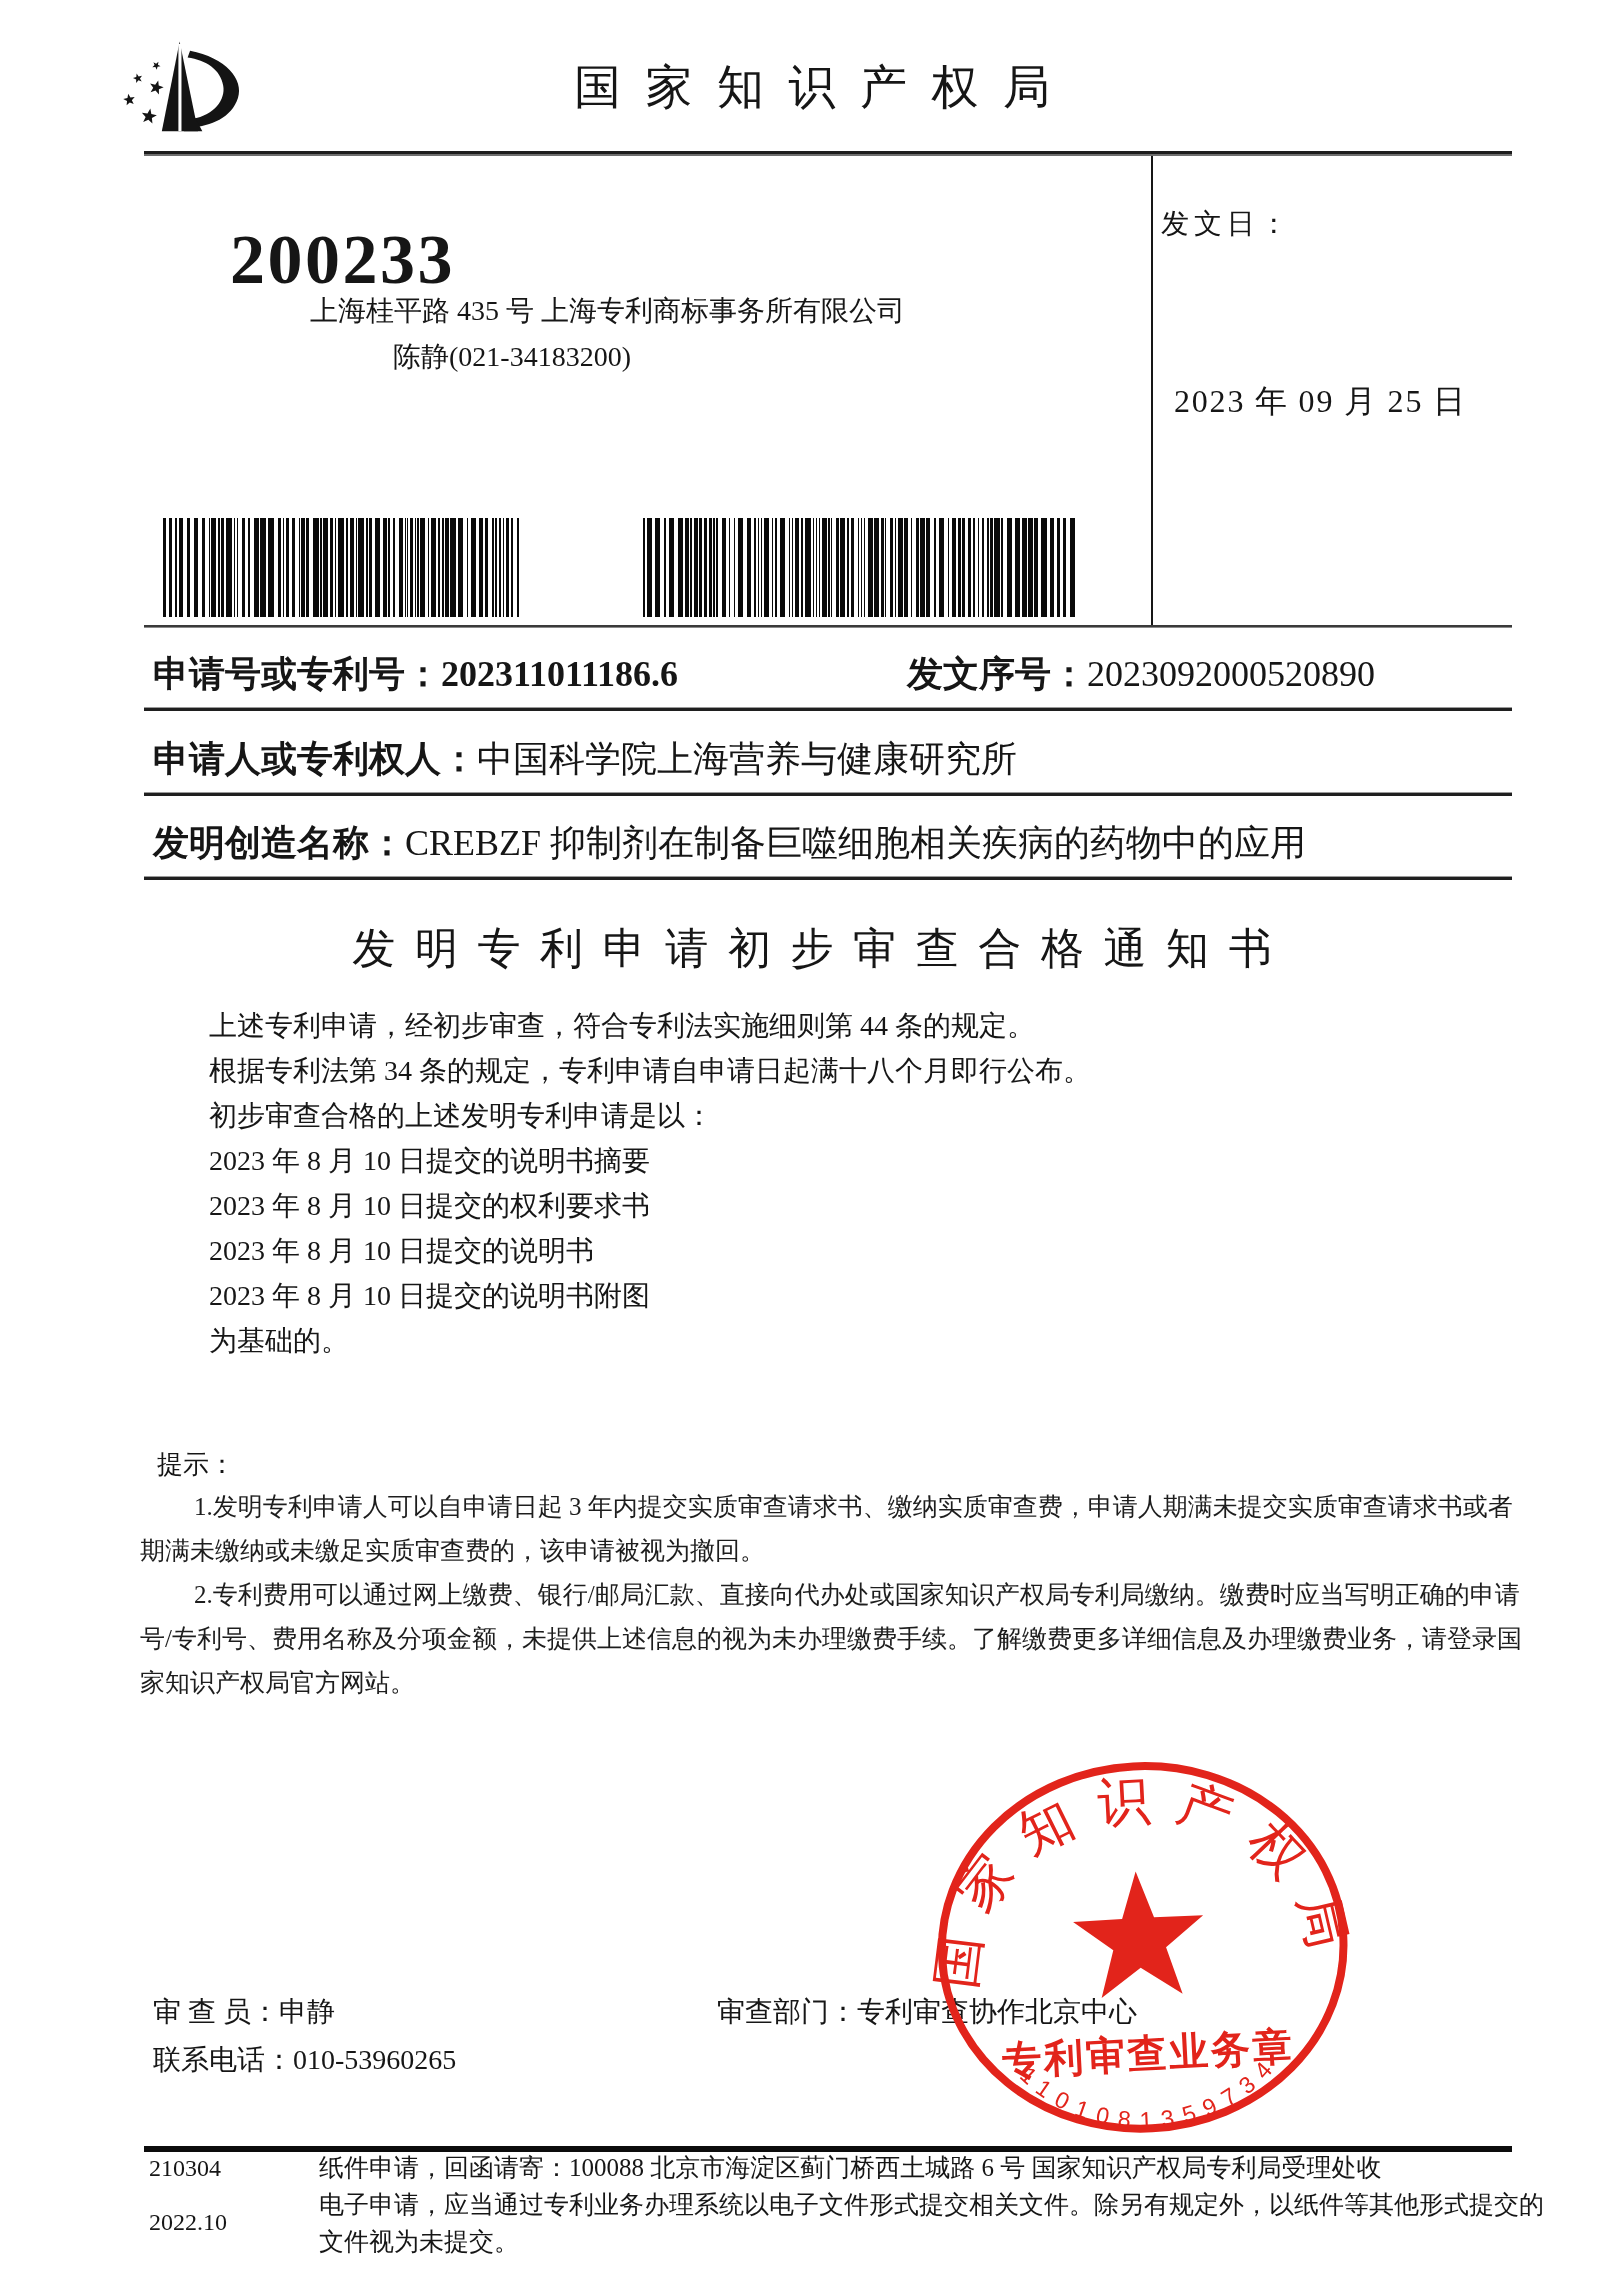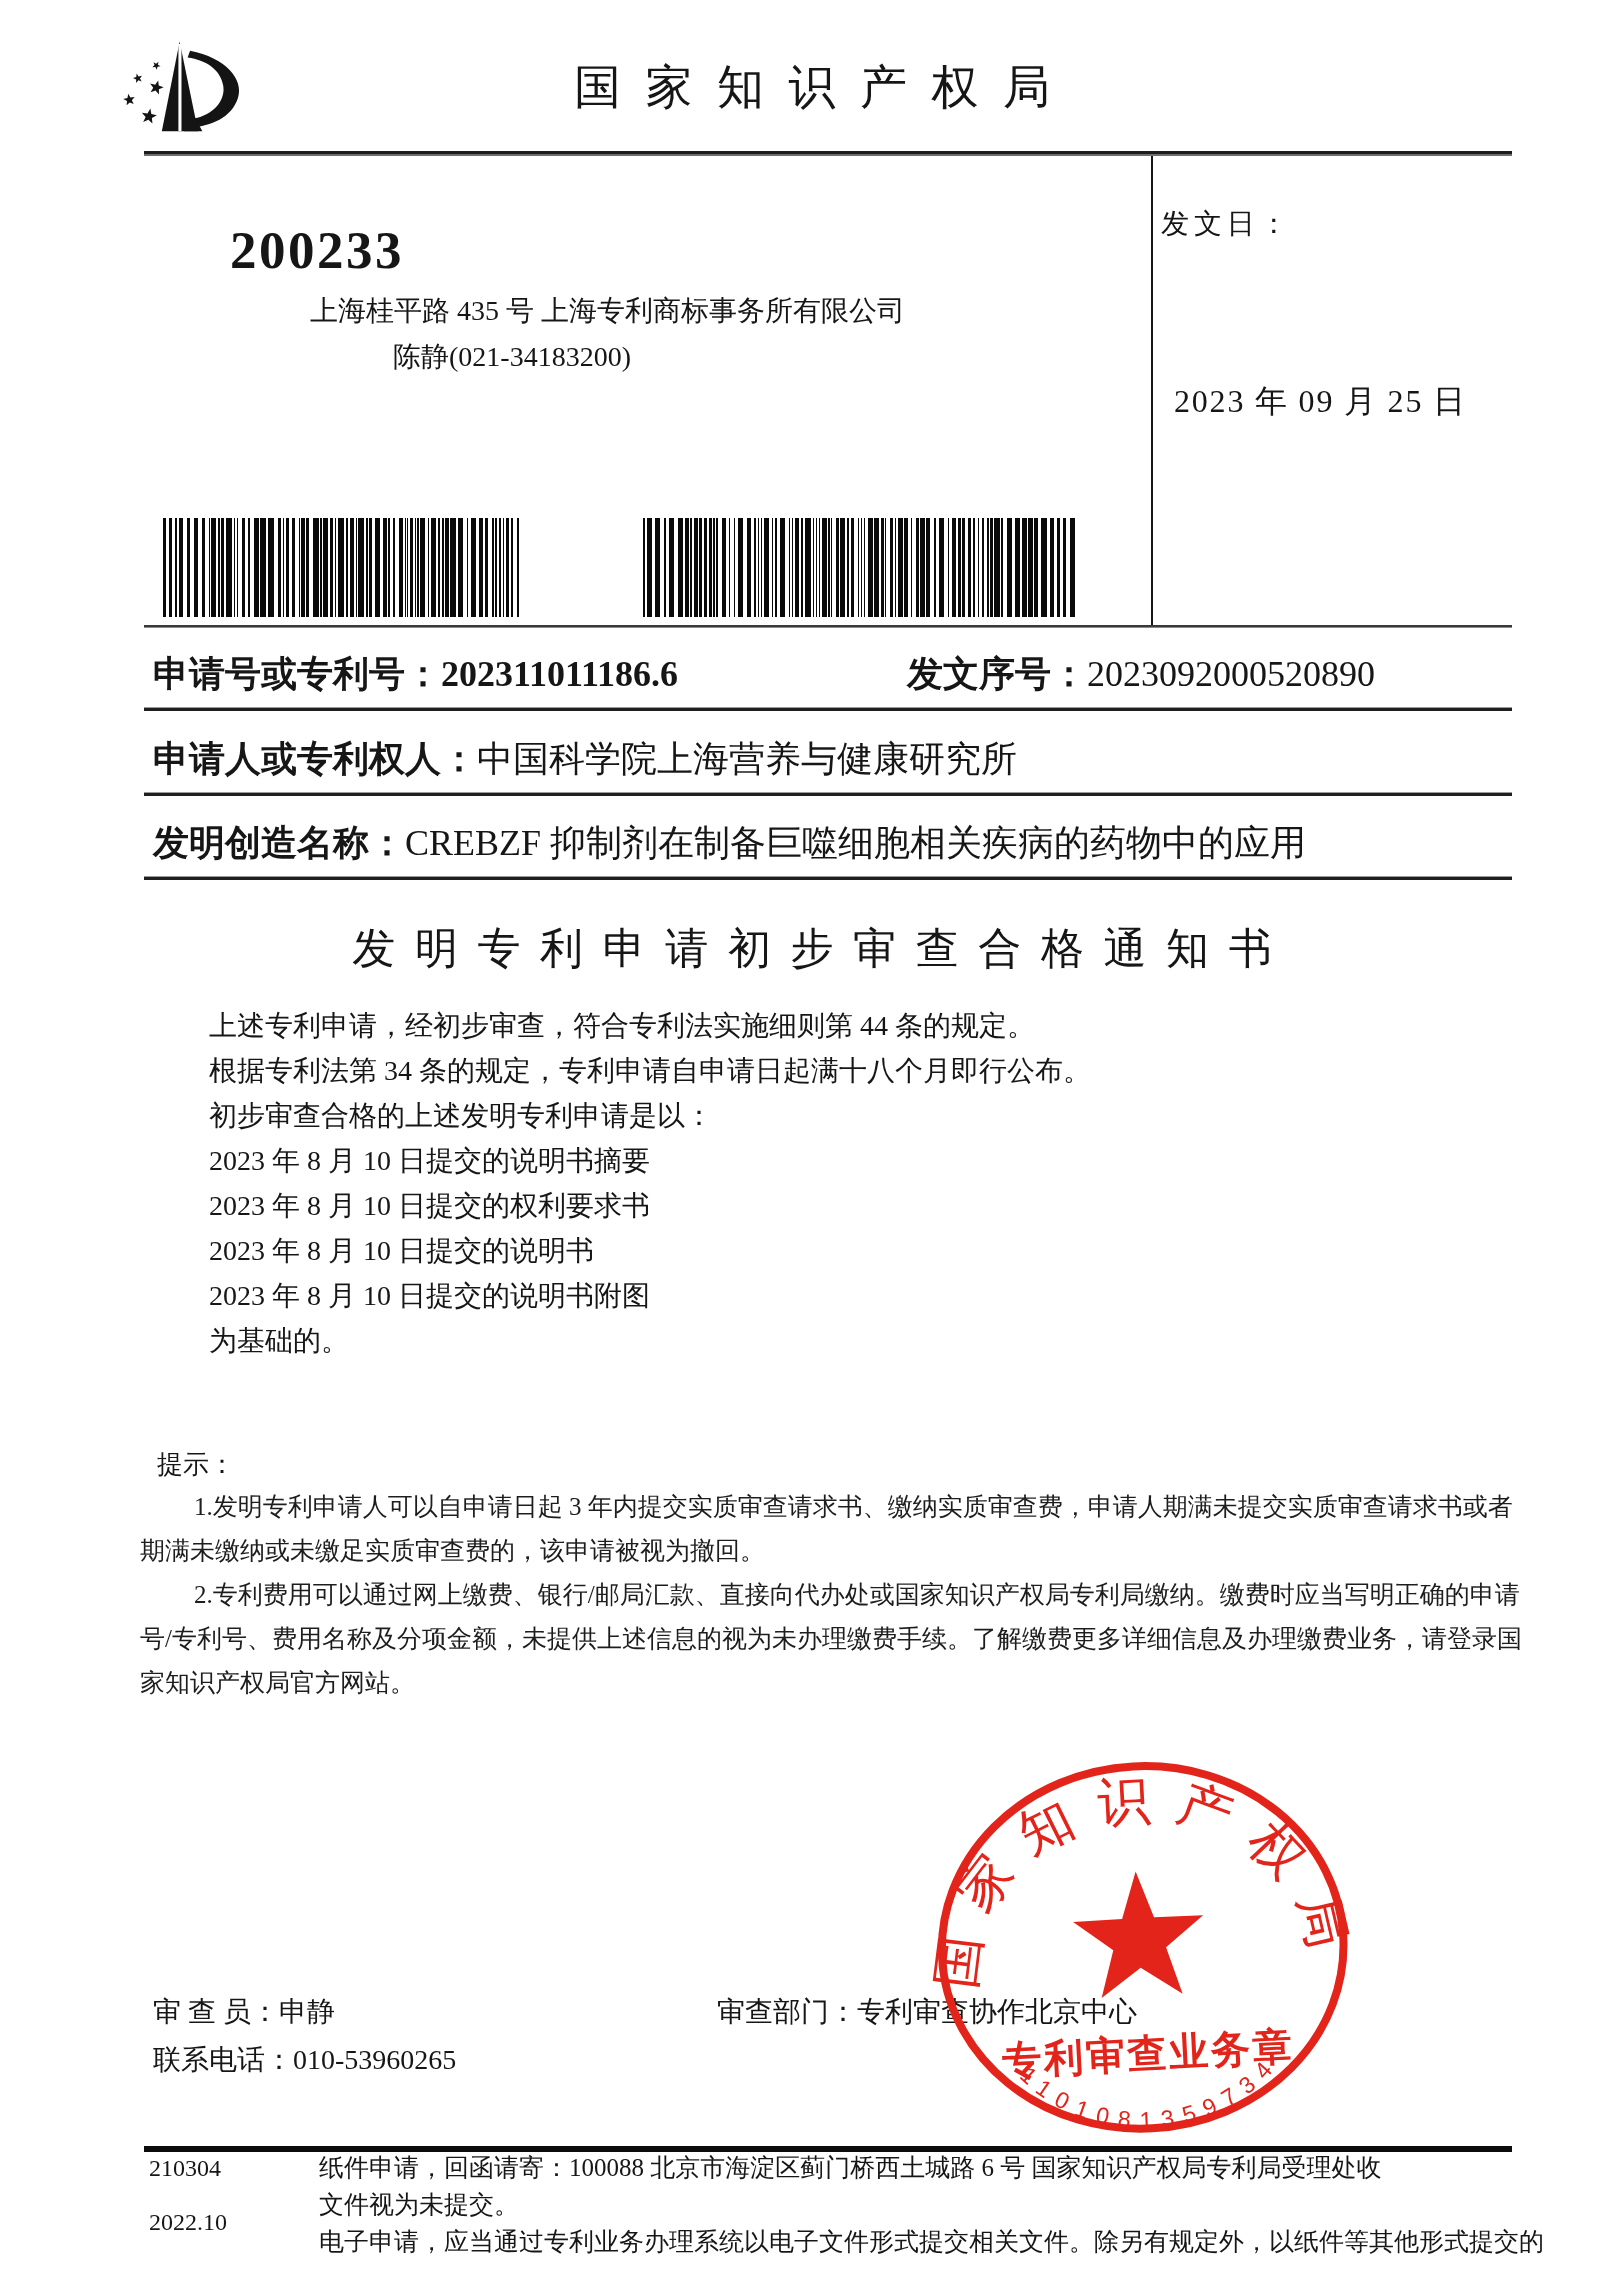--- a/index.html
+++ b/index.html
@@ -7,21 +7,21 @@
         font-family:"Liberation Serif","DejaVu Serif",serif;color:#161616;overflow:hidden;}
   .abs{position:absolute;white-space:nowrap;}
   .rule{position:absolute;left:144px;width:1368px;}
   .rule-thick{height:4.9px;background:linear-gradient(180deg,#1c1c1c 0 55%,#6e6e6e 55% 100%);}
   .rule-thin{height:2.5px;background:linear-gradient(180deg,#3a3a3a 0 60%,#8a8a8a 60% 100%);}
   .rule-row{height:3.7px;background:linear-gradient(180deg,#9a9a9a 0 33%,#1f1f1f 33% 100%);}
   .rule-footer{height:5.5px;background:#0c0c0c;}
   .vline{position:absolute;left:1151px;top:156px;width:1.8px;height:470px;background:#161616;}
   .header-title{left:50%;transform:translateX(-50%);top:56px;font-size:47px;letter-spacing:24.5px;
                 padding-left:24.5px;font-weight:400;}
-  .postcode{left:230px;top:220px;font-size:53px;font-weight:700;letter-spacing:2.5px;text-align:right;}
+  .postcode{left:230px;top:220px;font-size:70px;font-weight:700;letter-spacing:2.5px;text-align:right;}
   .addr{left:310px;top:292px;font-size:28px;}
   .contact{left:393px;top:338px;font-size:28px;}
   .dispatch-label{left:1161px;top:205px;font-size:28px;letter-spacing:4.9px;}
   .dispatch-date{left:1174px;top:380px;font-size:32px;letter-spacing:1.8px;}
   .barcode{position:absolute;top:518px;height:99px;display:flex;align-items:stretch;overflow:hidden;}
   .barcode i{flex:0 0 auto;height:100%;background:#0a0a0a;}
   .bc-left{left:163px;width:362px;}
   .bc-right{left:643px;width:437px;}
   .inforow{font-size:36px;}
   .lbl{font-weight:700;}
@@ -296,18 +296,18 @@
         <textPath href="#sealBot" startOffset="50%">1101081359734</textPath>
       </text>
     </svg>
   </div>
 
   <div class="rule rule-footer" style="top:2146px;"></div>
   <div class="abs footer-code" style="top:2155px;">210304</div>
   <div class="abs footer-code" style="top:2194px;margin-top:15px;">2022.10</div>
   <div class="footer-text">
     <div>纸件申请，回函请寄：100088 北京市海淀区蓟门桥西土城路 6 号  国家知识产权局专利局受理处收</div>
+    <div>电子申请，应当通过专利业务办理系统以电子文件形式提交相关文件。除另有规定外，以纸件等其他形式提交的</div>
     <div>文件视为未提交。</div>
-    <div>电子申请，应当通过专利业务办理系统以电子文件形式提交相关文件。除另有规定外，以纸件等其他形式提交的</div>
   </div>
 
 </div>
 
 
 </body></html>

